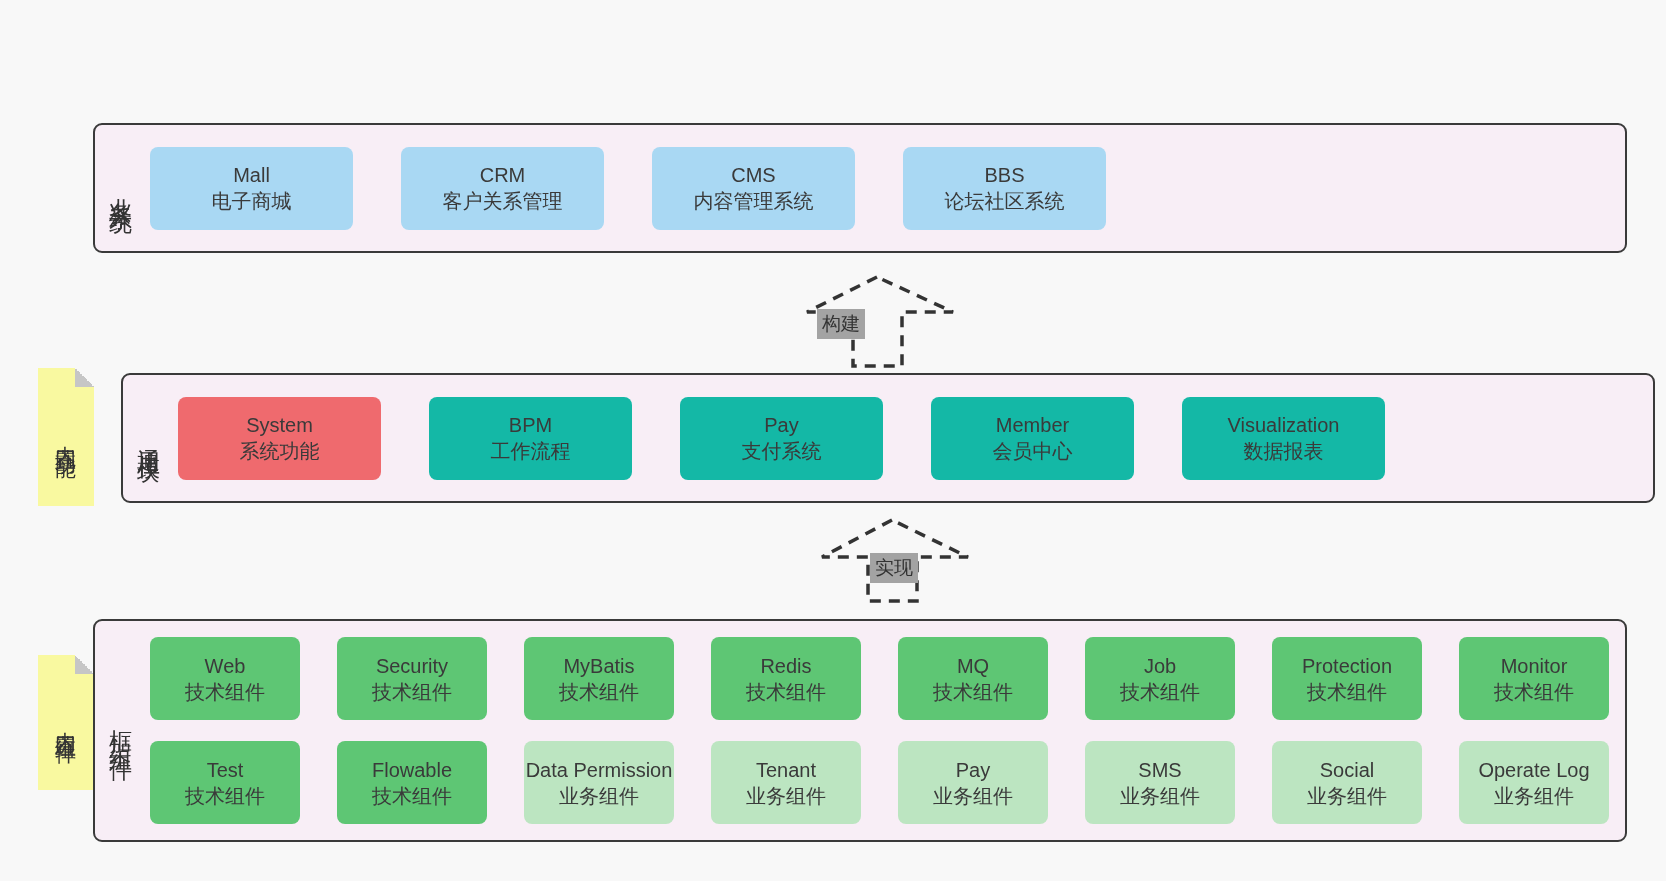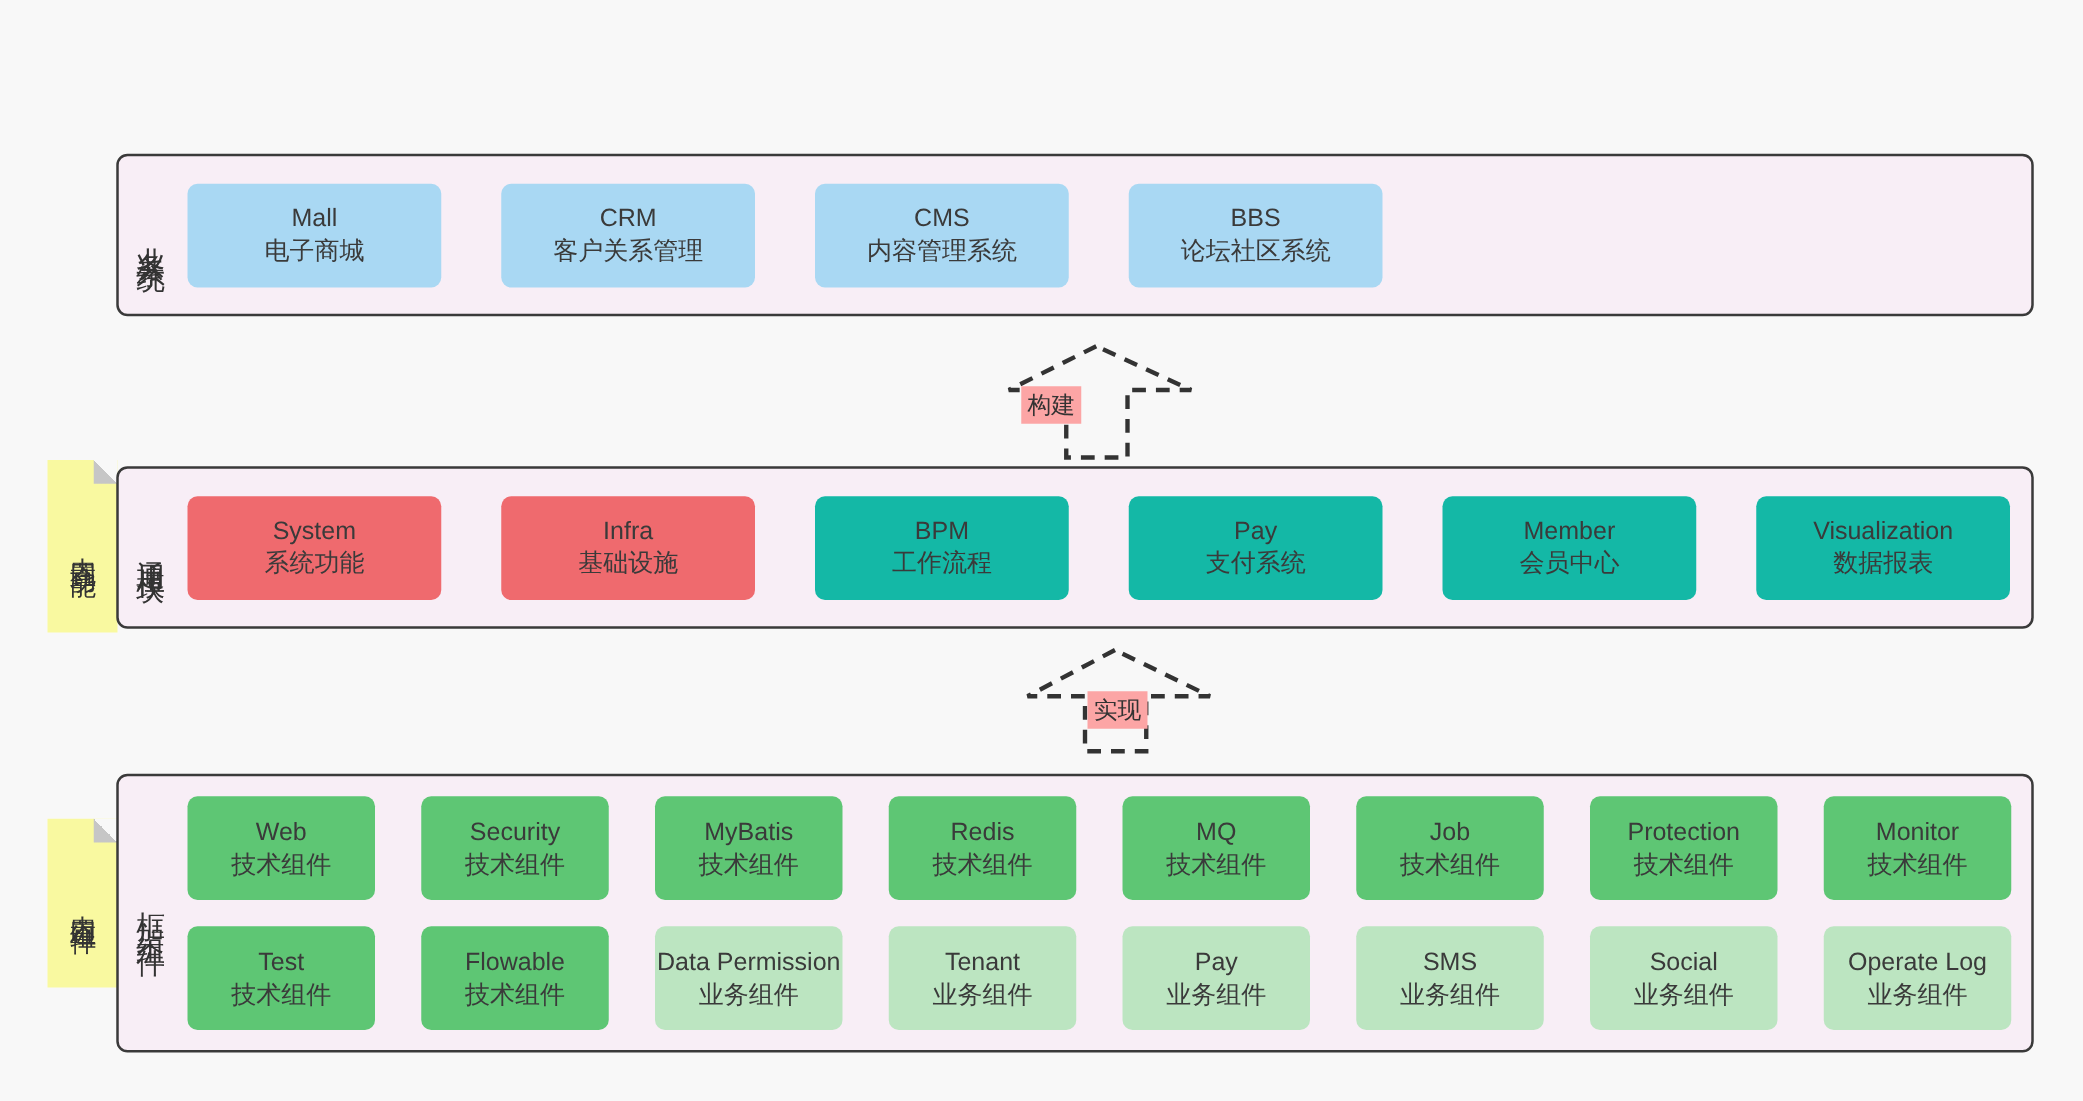--- a/index.html
+++ b/index.html
@@ -28,21 +28,21 @@
   .row8 .box{width:150px;}
   .box.blue{background:#a9d8f3;}
   .box.red{background:#ef6a6e;}
   .box.pink{background:#14b8a6;}
   .box.green-dark{background:#5ec674;}
   .box.green-light{background:#bce5c1;}
 
   
   .arrow{position:absolute;z-index:0;}
   .arrow svg{display:block;}
-  .arrow-label{position:absolute;z-index:3;transform:translate(-50%,-50%);background:#fca5a5;
+  .arrow-label{position:absolute;z-index:3;transform:translate(-50%,-50%);background:#a3a3a3;
     padding:2px 5px;font-size:19px;color:#333;white-space:nowrap;}
 </style>
 </head>
 <body>
 
 <div class="canvas">
 
   <div class="note" style="top:368px;height:138px;">
     <span class="note-text">内置功能</span>
   </div>
@@ -86,33 +86,29 @@
           <div>内容管理系统</div>
         </div>
 
         <div class="box blue">
           <div>BBS</div>
           <div>论坛社区系统</div>
         </div>
       </div>
   </section>
 
-  <section class="panel" style="top:373px;height:130px;">
+  <section class="panel" style="top:373px;height:130px;margin-left:28px;">
     <div class="side-label">通用模块</div>
     <div class="box-row row6">
 
         <div class="box red">
           <div>System</div>
           <div>系统功能</div>
         </div>
 
-        <div class="box red">
-          <div>Infra</div>
-          <div>基础设施</div>
-        </div>
 
         <div class="box pink">
           <div>BPM</div>
           <div>工作流程</div>
         </div>
 
         <div class="box pink">
           <div>Pay</div>
           <div>支付系统</div>
         </div>

